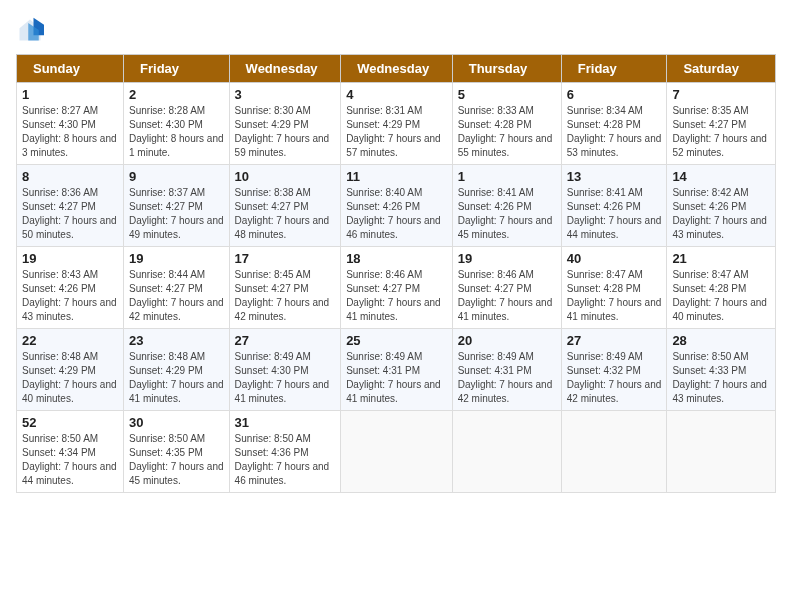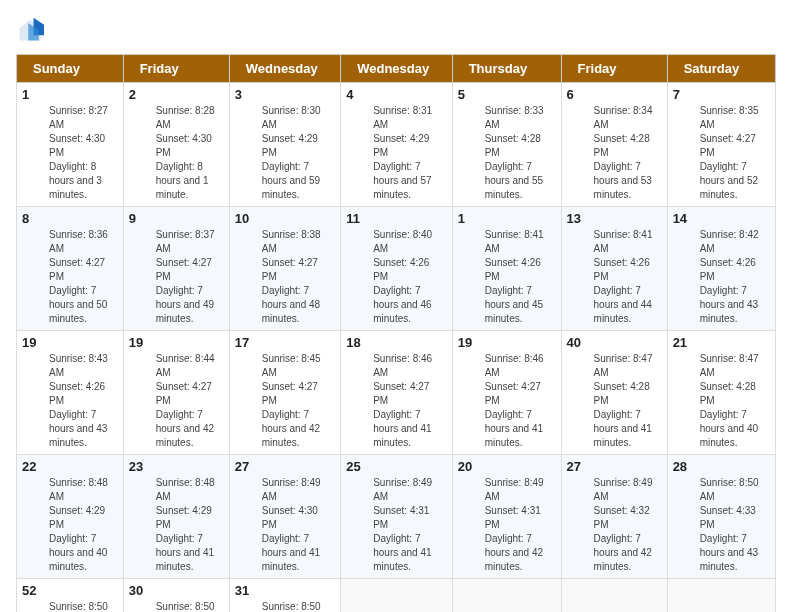--- a/index.html
+++ b/index.html
@@ -76,21 +76,20 @@
       font-size: 13px;
       font-weight: bold;
       color: #222;
       display: block;
       margin-bottom: 2px;
     }
     .day-info {
       font-size: 10px;
       color: #444;
       line-height: 1.4;
-      margin-left: 27px;
     }
     .empty-cell {
       background: #f9f9f9 !important;
     }
   </style>
 </head>
 <body>
 
 <div class="header">
   <div class="logo">

